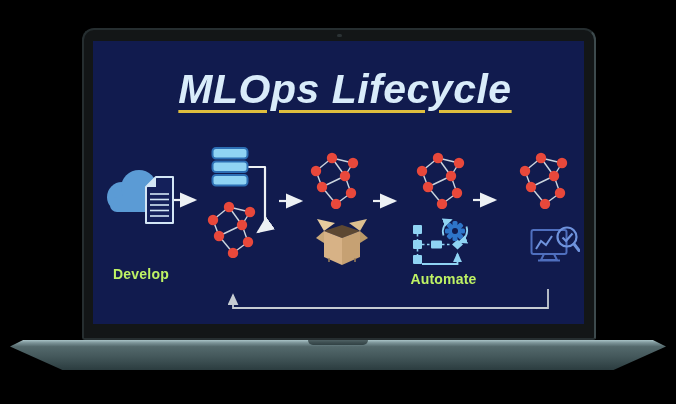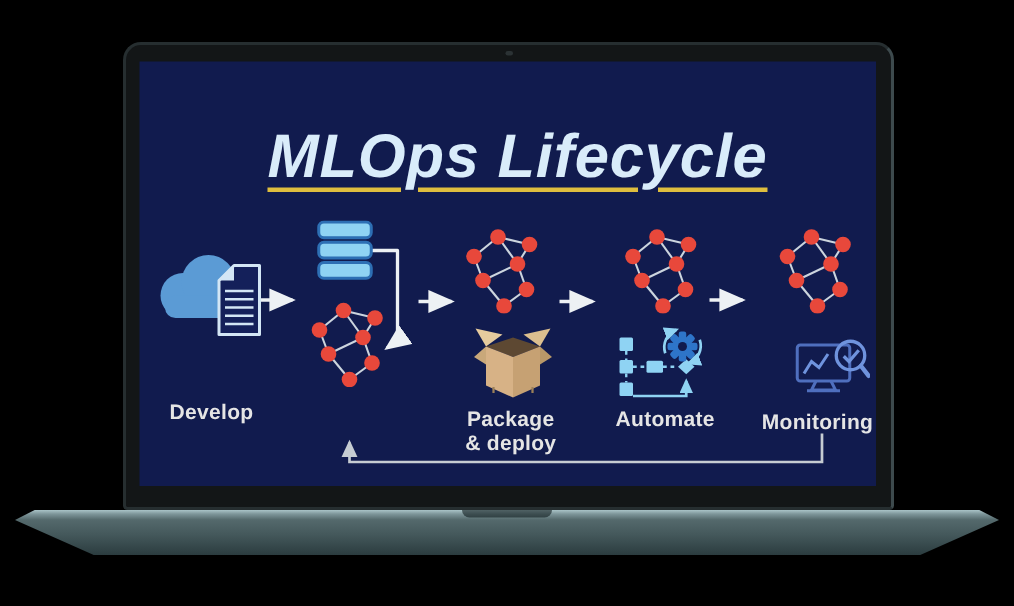--- a/index.html
+++ b/index.html
@@ -14,40 +14,40 @@
           background:#2b3234;border-radius:2px;}
   .screen{position:absolute;left:9px;top:11px;width:491px;height:283px;
           background:#111b4e;overflow:hidden;}
   .base{position:absolute;left:10px;top:340px;width:656px;height:30px;
         background:linear-gradient(180deg,#a9c3c7 0%,#7d9599 9%,#54696c 22%,#44585b 55%,#2b3c3f 100%);
         clip-path:polygon(2% 0,98% 0,100% 22%,92% 100%,8% 100%,0 22%);}
   .notch{position:absolute;left:50%;top:0;width:60px;height:5px;margin-left:-30px;
          background:rgba(8,18,20,.55);border-radius:0 0 8px 8px;}
 
   
-  .title{position:absolute;left:13px;right:0;top:24px;margin:15px;text-align:center;
+  .title{position:absolute;left:13px;right:0;top:24px;margin:0;text-align:center;
          font-size:41px;line-height:1.2;font-weight:bold;font-style:italic;
          color:#d9ecfa;letter-spacing:.5px;
          text-decoration:underline;text-decoration-color:#dfbe3e;
          text-decoration-thickness:3px;text-underline-offset:7px;}
 
   
   .ic{position:absolute;}
   .ic-cloud   {left:5px;  top:120px;}
   .ic-db      {left:118px;top:106px;}
   .ic-net-train{left:111px;top:159px;}
   .ic-net-pkg {left:214px;top:110px;}
   .ic-box     {left:221px;top:173px;}
   .ic-net-auto{left:320px;top:110px;}
   .ic-gear    {left:318px;top:177px;}
   .ic-net-mon {left:423px;top:110px;}
   .ic-monitor {left:437px;top:183px;}
 
   
-  .lbl{position:absolute;color:#e5e5e5;font-weight:bold;font-size:14px;
+  .lbl{position:absolute;color:#bef264;font-weight:bold;font-size:14px;
        line-height:1.12;text-align:center;letter-spacing:.2px;}
   .lbl-develop   {left:8px;  top:226px;width:80px;}
   .lbl-train     {left:98px; top:226px;width:80px;}
   .lbl-package   {left:200px;top:231px;width:95px;}
   .lbl-automate  {left:303px;top:231px;width:95px;}
   .lbl-monitoring{left:406px;top:233px;width:92px;}
 
   .connectors{position:absolute;left:0;top:0;width:491px;height:283px;pointer-events:none;}
   .hidden-defs{position:absolute;width:0;height:0;overflow:hidden;}
 </style>
@@ -206,30 +206,23 @@
         </g>
         <polyline points="6,25 11,17 16,21 22,12" stroke="#6f93dd" stroke-width="2" fill="none"></polyline>
         <circle cx="37" cy="13" r="9.5" stroke="#6f93dd" stroke-width="2.2" fill="none"></circle>
         <polyline points="32.5,13.5 36,17 42.5,9.5" stroke="#6f93dd" stroke-width="2.2" fill="none"></polyline>
         <line x1="44" y1="20" x2="49" y2="26.5" stroke="#6f93dd" stroke-width="3" stroke-linecap="round"></line>
       </svg>
 
       <div class="lbl lbl-develop">
         <span>Develop</span>
       </div>
-      <div class="lbl lbl-package">
-        <div>Package</div>
-        <div>&amp; deploy</div>
-      </div>
       <div class="lbl lbl-automate">
         <div>Automate</div>
       </div>
-      <div class="lbl lbl-monitoring">
-        <span>Monitoring</span>
-      </div>
 
     </div>
   </div>
 
   <div class="base">
     <div class="notch"></div>
   </div>
 
 </div>
 

